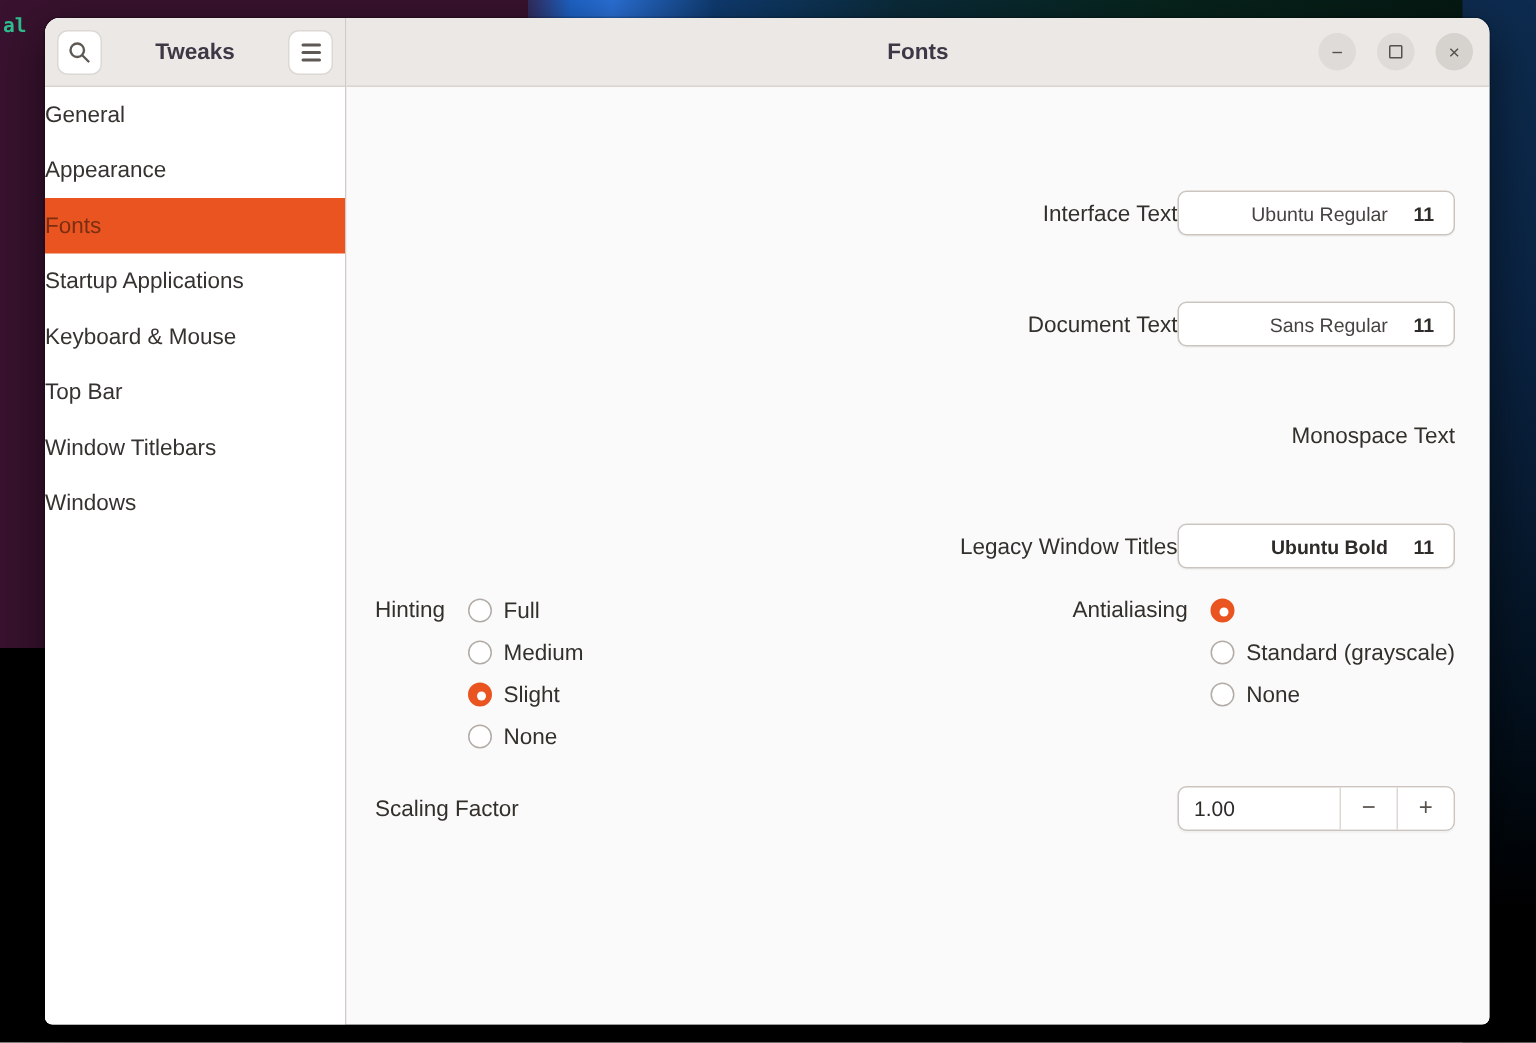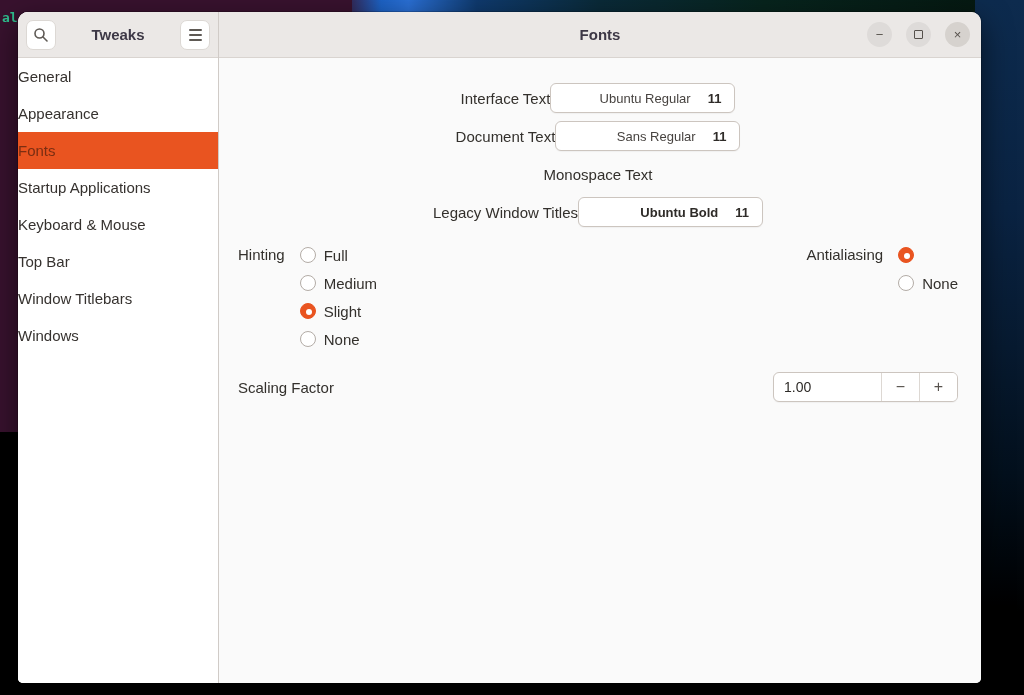--- a/index.html
+++ b/index.html
@@ -9,21 +9,21 @@
   
   .wp-top { position:absolute; left:340px; top:0; width:684px; height:16px;
     background:linear-gradient(90deg,#3a1430 0%,#1d62c4 6%,#2a6fd4 10%,#0f3a6e 20%,#0a2a38 38%,#07241d 62%,#05160f 100%); }
   .wp-side { position:absolute; left:975px; top:0; width:49px; height:695px;
     background:linear-gradient(180deg,#0d2b4e 0%,#0a2342 30%,#071a30 50%,#03101d 68%,#000 88%); }
   .terminal-bg { position:absolute; left:0; top:0; width:352px; height:432px; background:#38122e; }
   .terminal-text { position:absolute; left:2px; top:10px; font-family:"DejaVu Sans Mono",monospace;
     font-size:13px; font-weight:bold; color:#2fbf8f; }
 
   
-  .app-window { position:absolute; left:18px; top:12px; width:963px; height:671px;
+  .app-window { position:absolute; left:30px; top:12px; width:963px; height:671px;
     border-radius:10px 10px 5px 5px; background:#fafafa; display:flex; overflow:hidden;
     box-shadow:0 10px 30px rgba(0,0,0,.55), 0 0 0 1px rgba(0,0,0,.18); }
 
   
   .sidebar { width:200px; display:flex; flex-direction:column; background:#fff; }
   .sidebar-header { height:46px; background:#ebe8e6; border-bottom:1px solid #d9d4d0;
     display:flex; align-items:center; padding:0 8px; flex:0 0 auto; }
   .icon-btn { width:30px; height:30px; border-radius:7px; background:#fff; border:1px solid #dcd8d4;
     display:flex; align-items:center; justify-content:center; cursor:pointer; flex:0 0 auto; }
   .sidebar-title { flex:1; text-align:center; font-weight:bold; font-size:15px; color:#3d3846; }
@@ -45,21 +45,21 @@
   .win-controls { position:absolute; right:11px; display:flex; gap:14px; }
   .wc { width:25px; height:25px; border-radius:50%; background:#dedbd9; border:none;
     display:flex; align-items:center; justify-content:center; color:#55504b; font-size:13px;
     line-height:1; cursor:pointer; font-family:inherit; }
   .wc.close { background:#d6d2ce; }
   .max-glyph { width:9px; height:9px; border:1.5px solid #55504b; border-radius:1px; display:block; }
 
   .main-content { flex:1; background:#fafafa; padding:25px 23px 0 19px; }
 
   
-  .font-row { display:flex; align-items:center; justify-content:center; margin-bottom:8px; height:30px; }
+  .font-row { display:flex; align-items:center; justify-content:flex-end; margin-bottom:8px; height:30px;margin-top:44px; }
   .row-label { font-size:15px; color:#33302c; }
   .font-button { width:185px; height:30px; background:#fff; border:1px solid #ccc5bf; border-radius:6px;
     display:flex; align-items:center; justify-content:flex-end; padding-right:13px; cursor:pointer;
     font-family:inherit; box-shadow:0 1px 1px rgba(0,0,0,.04); }
   .font-name { font-size:13px; color:#474340; }
   .font-button.mono .font-name { font-family:"DejaVu Sans Mono",monospace; font-size:11px; }
   .font-button.bold .font-name { font-weight:bold; color:#2e2b28; }
   .font-size { font-size:13px; font-weight:bold; color:#2e2b28; margin-left:17px; }
 
   
@@ -197,20 +197,24 @@
         </div>
 
         <div class="radio-group">
           <span class="group-label">Antialiasing</span>
           <div class="radio-col">
             <div class="radio-row selected">
               <span class="radio"></span>
             </div>
             <div class="radio-row">
               <span class="radio"></span>
+              <span class="radio-label">Standard (grayscale)</span>
+            </div>
+            <div class="radio-row">
+              <span class="radio"></span>
               <span class="radio-label">None</span>
             </div>
           </div>
         </div>
 
       </div>
 
       <div class="scaling-row">
         <span class="row-label">Scaling Factor</span>
         <div class="spinbox">

